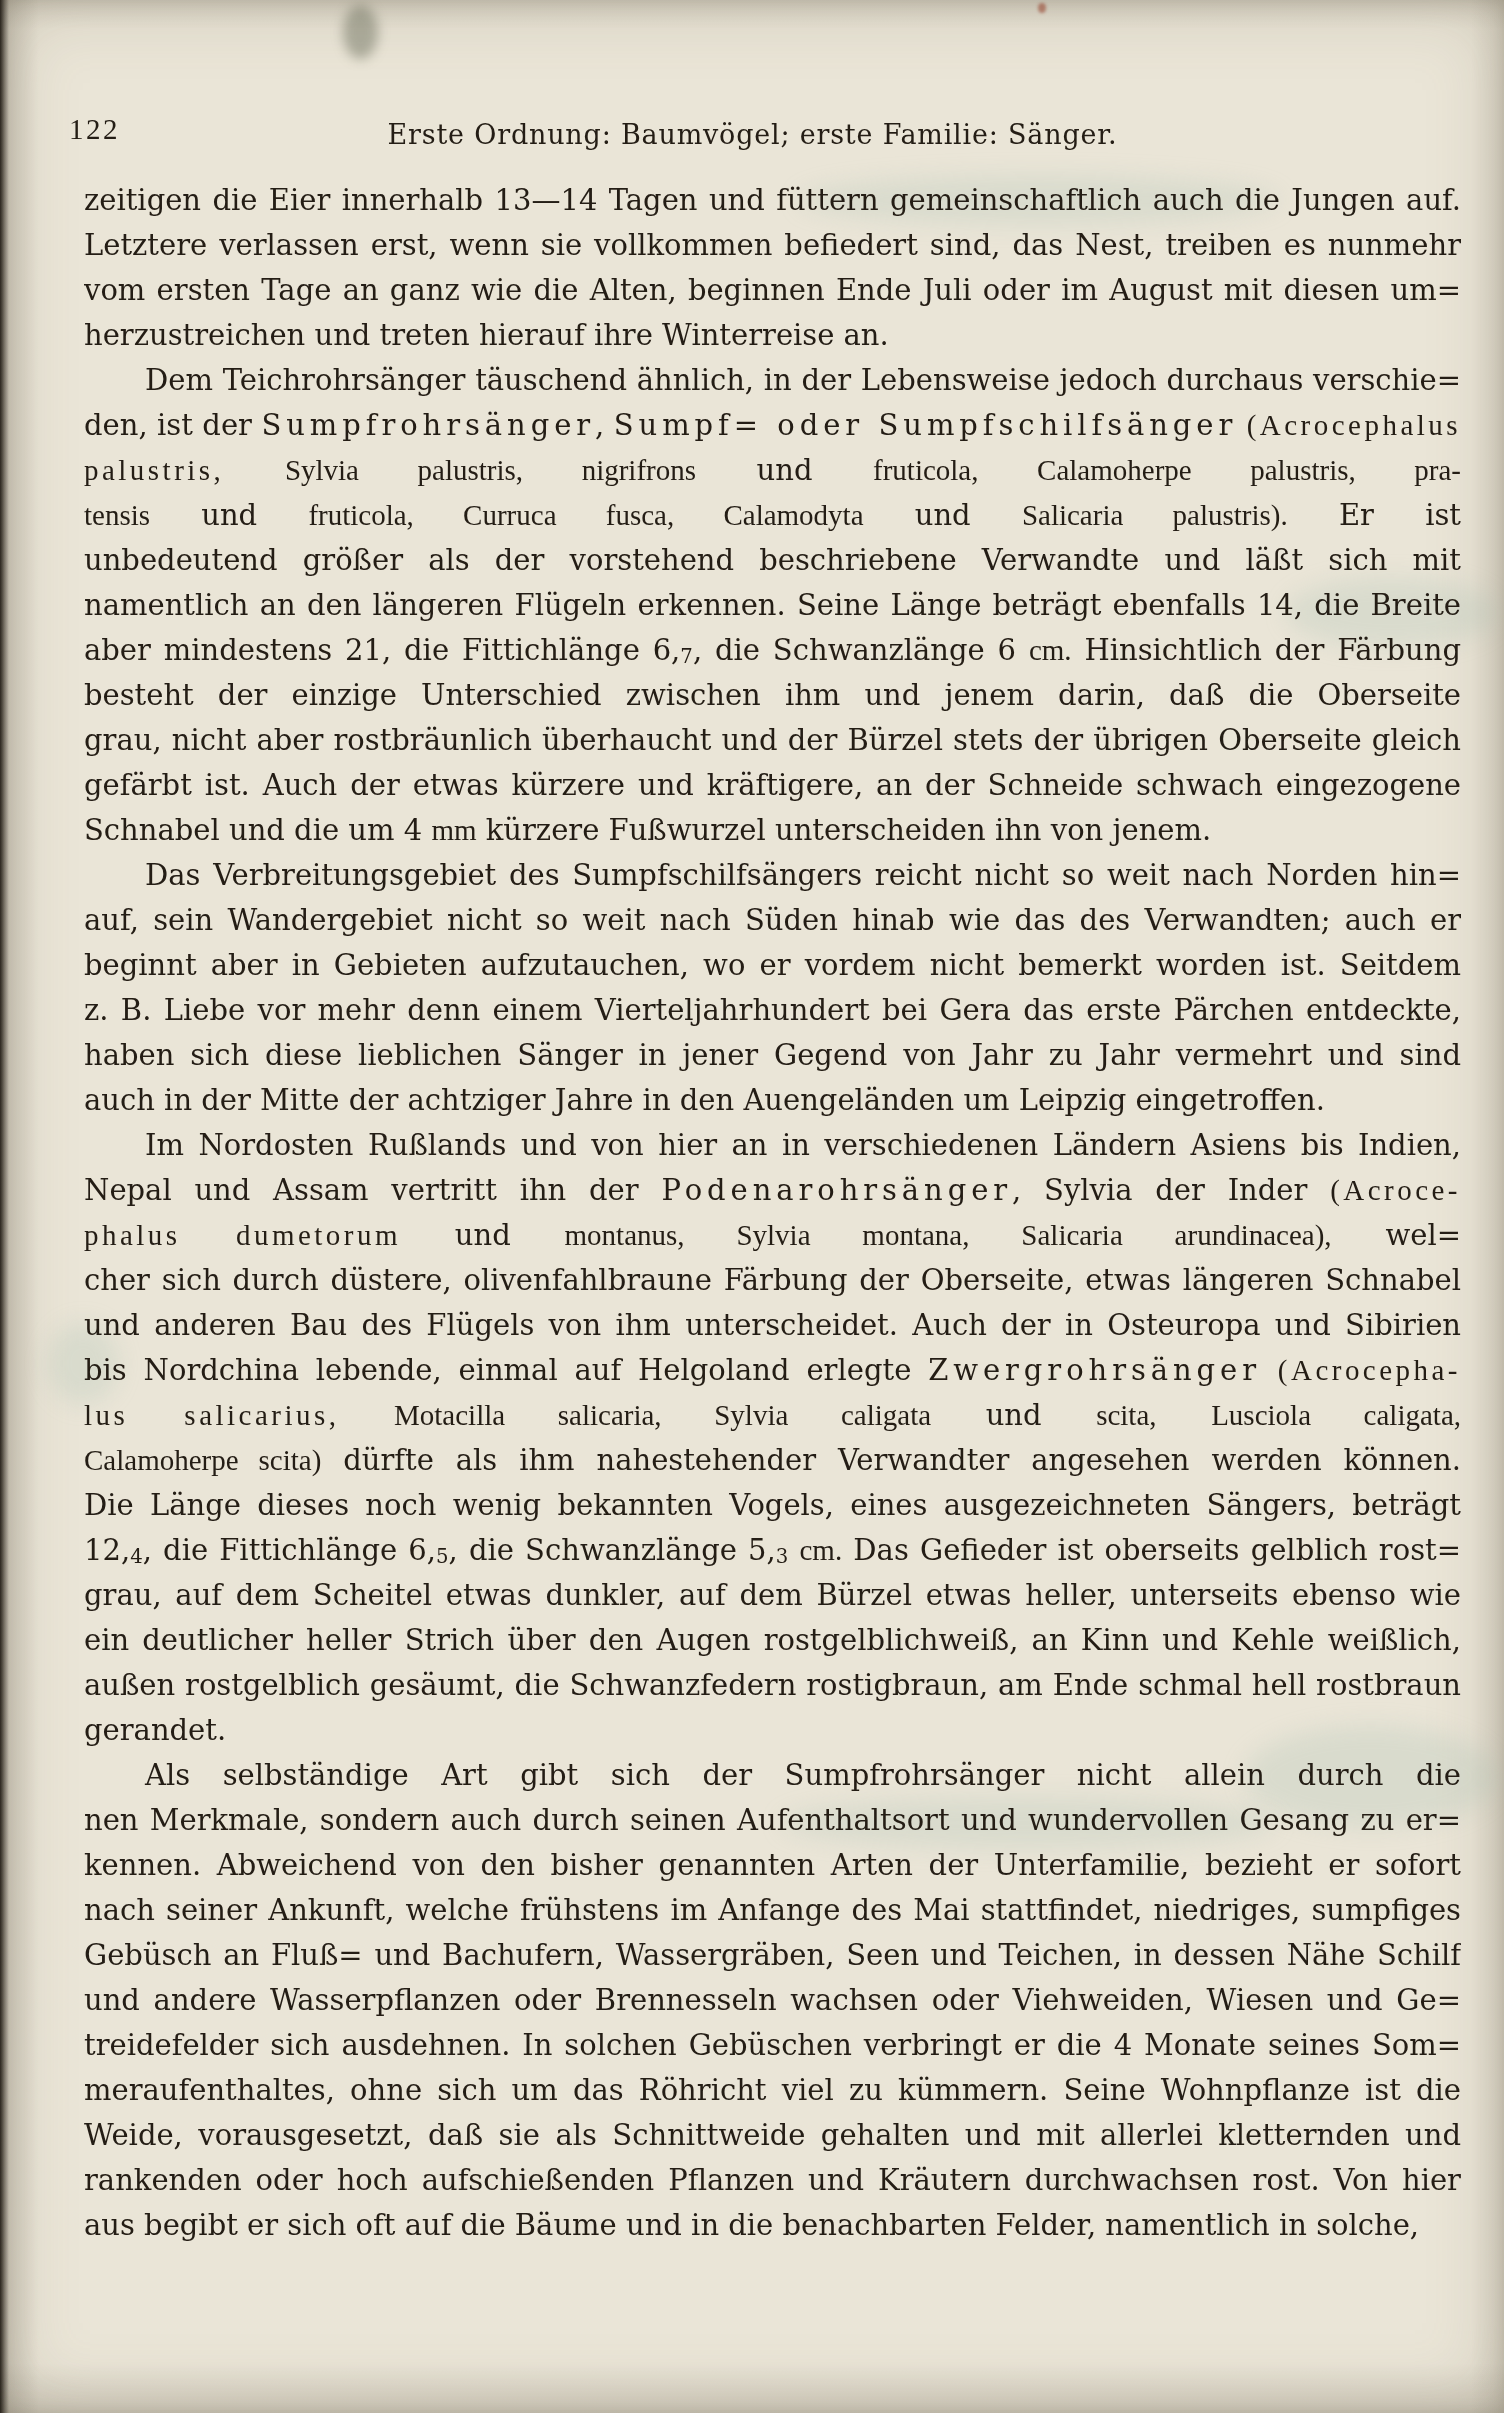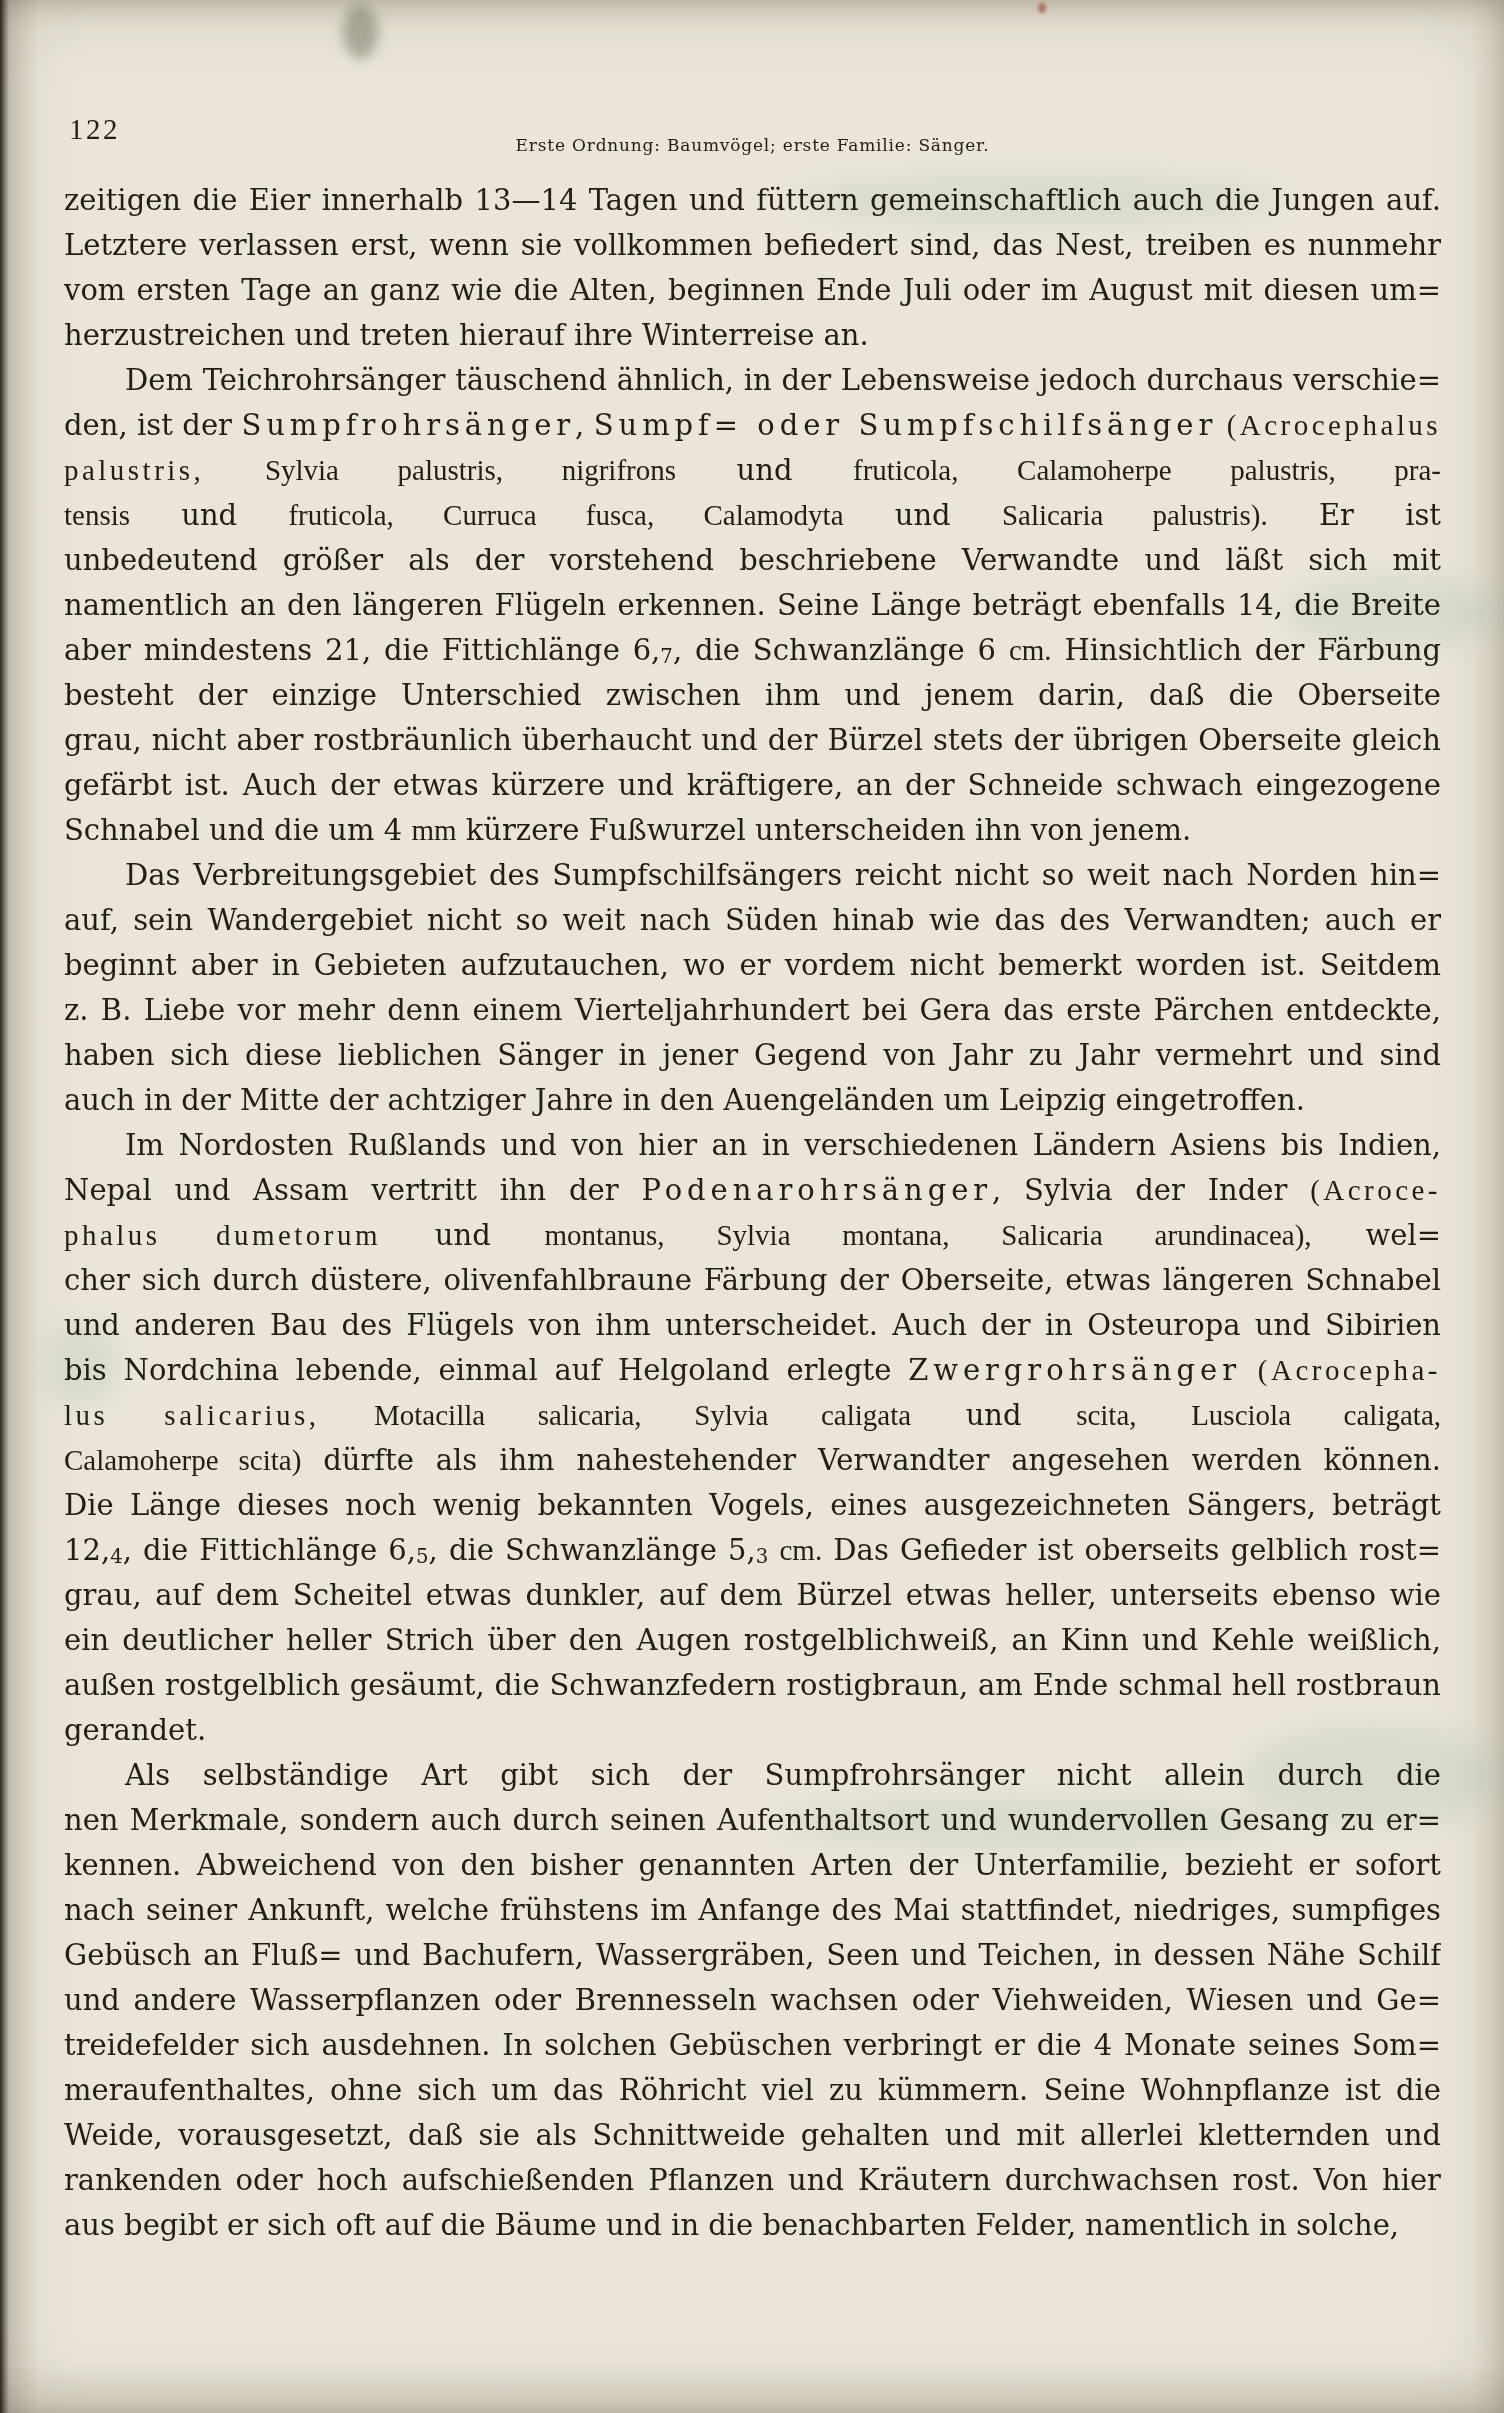--- a/index.html
+++ b/index.html
@@ -28,26 +28,26 @@
   .stain.green{background:rgba(158,186,174,.22);filter:blur(11px);}
   .stain.smudge{background:rgba(88,94,74,.42);filter:blur(5.9px);}
   .stain.speck{background:rgba(148,62,40,.55);filter:blur(1.7px);}
 
   .page-number{
     position:absolute;left:69px;top:113px;
     font-family:"Liberation Serif",serif;
     font-size:29px;letter-spacing:2.5px;text-align:center;
   }
   .running-head{
-    position:absolute;top:135px;left:0;width:100%;
-    text-align:center;font-size:17px;letter-spacing:0.8px;
+    position:absolute;top:119px;left:0;width:100%;
+    text-align:center;font-size:27px;letter-spacing:0.8px;
   }
 
   .text-block{
-    position:absolute;left:64px;top:178px;width:1377px;
+    position:absolute;left:84px;top:178px;width:1377px;
     font-size:29px;line-height:45px;
   }
   .line{
     height:45px;overflow:hidden;
     text-align:justify;text-align-last:justify;
   }
   .line.end{text-align-last:left;}
   .line.indent{padding-left:61px;}
   span.fs{letter-spacing:.17em;}
   span.a{font-family:"Liberation Serif",serif;}

